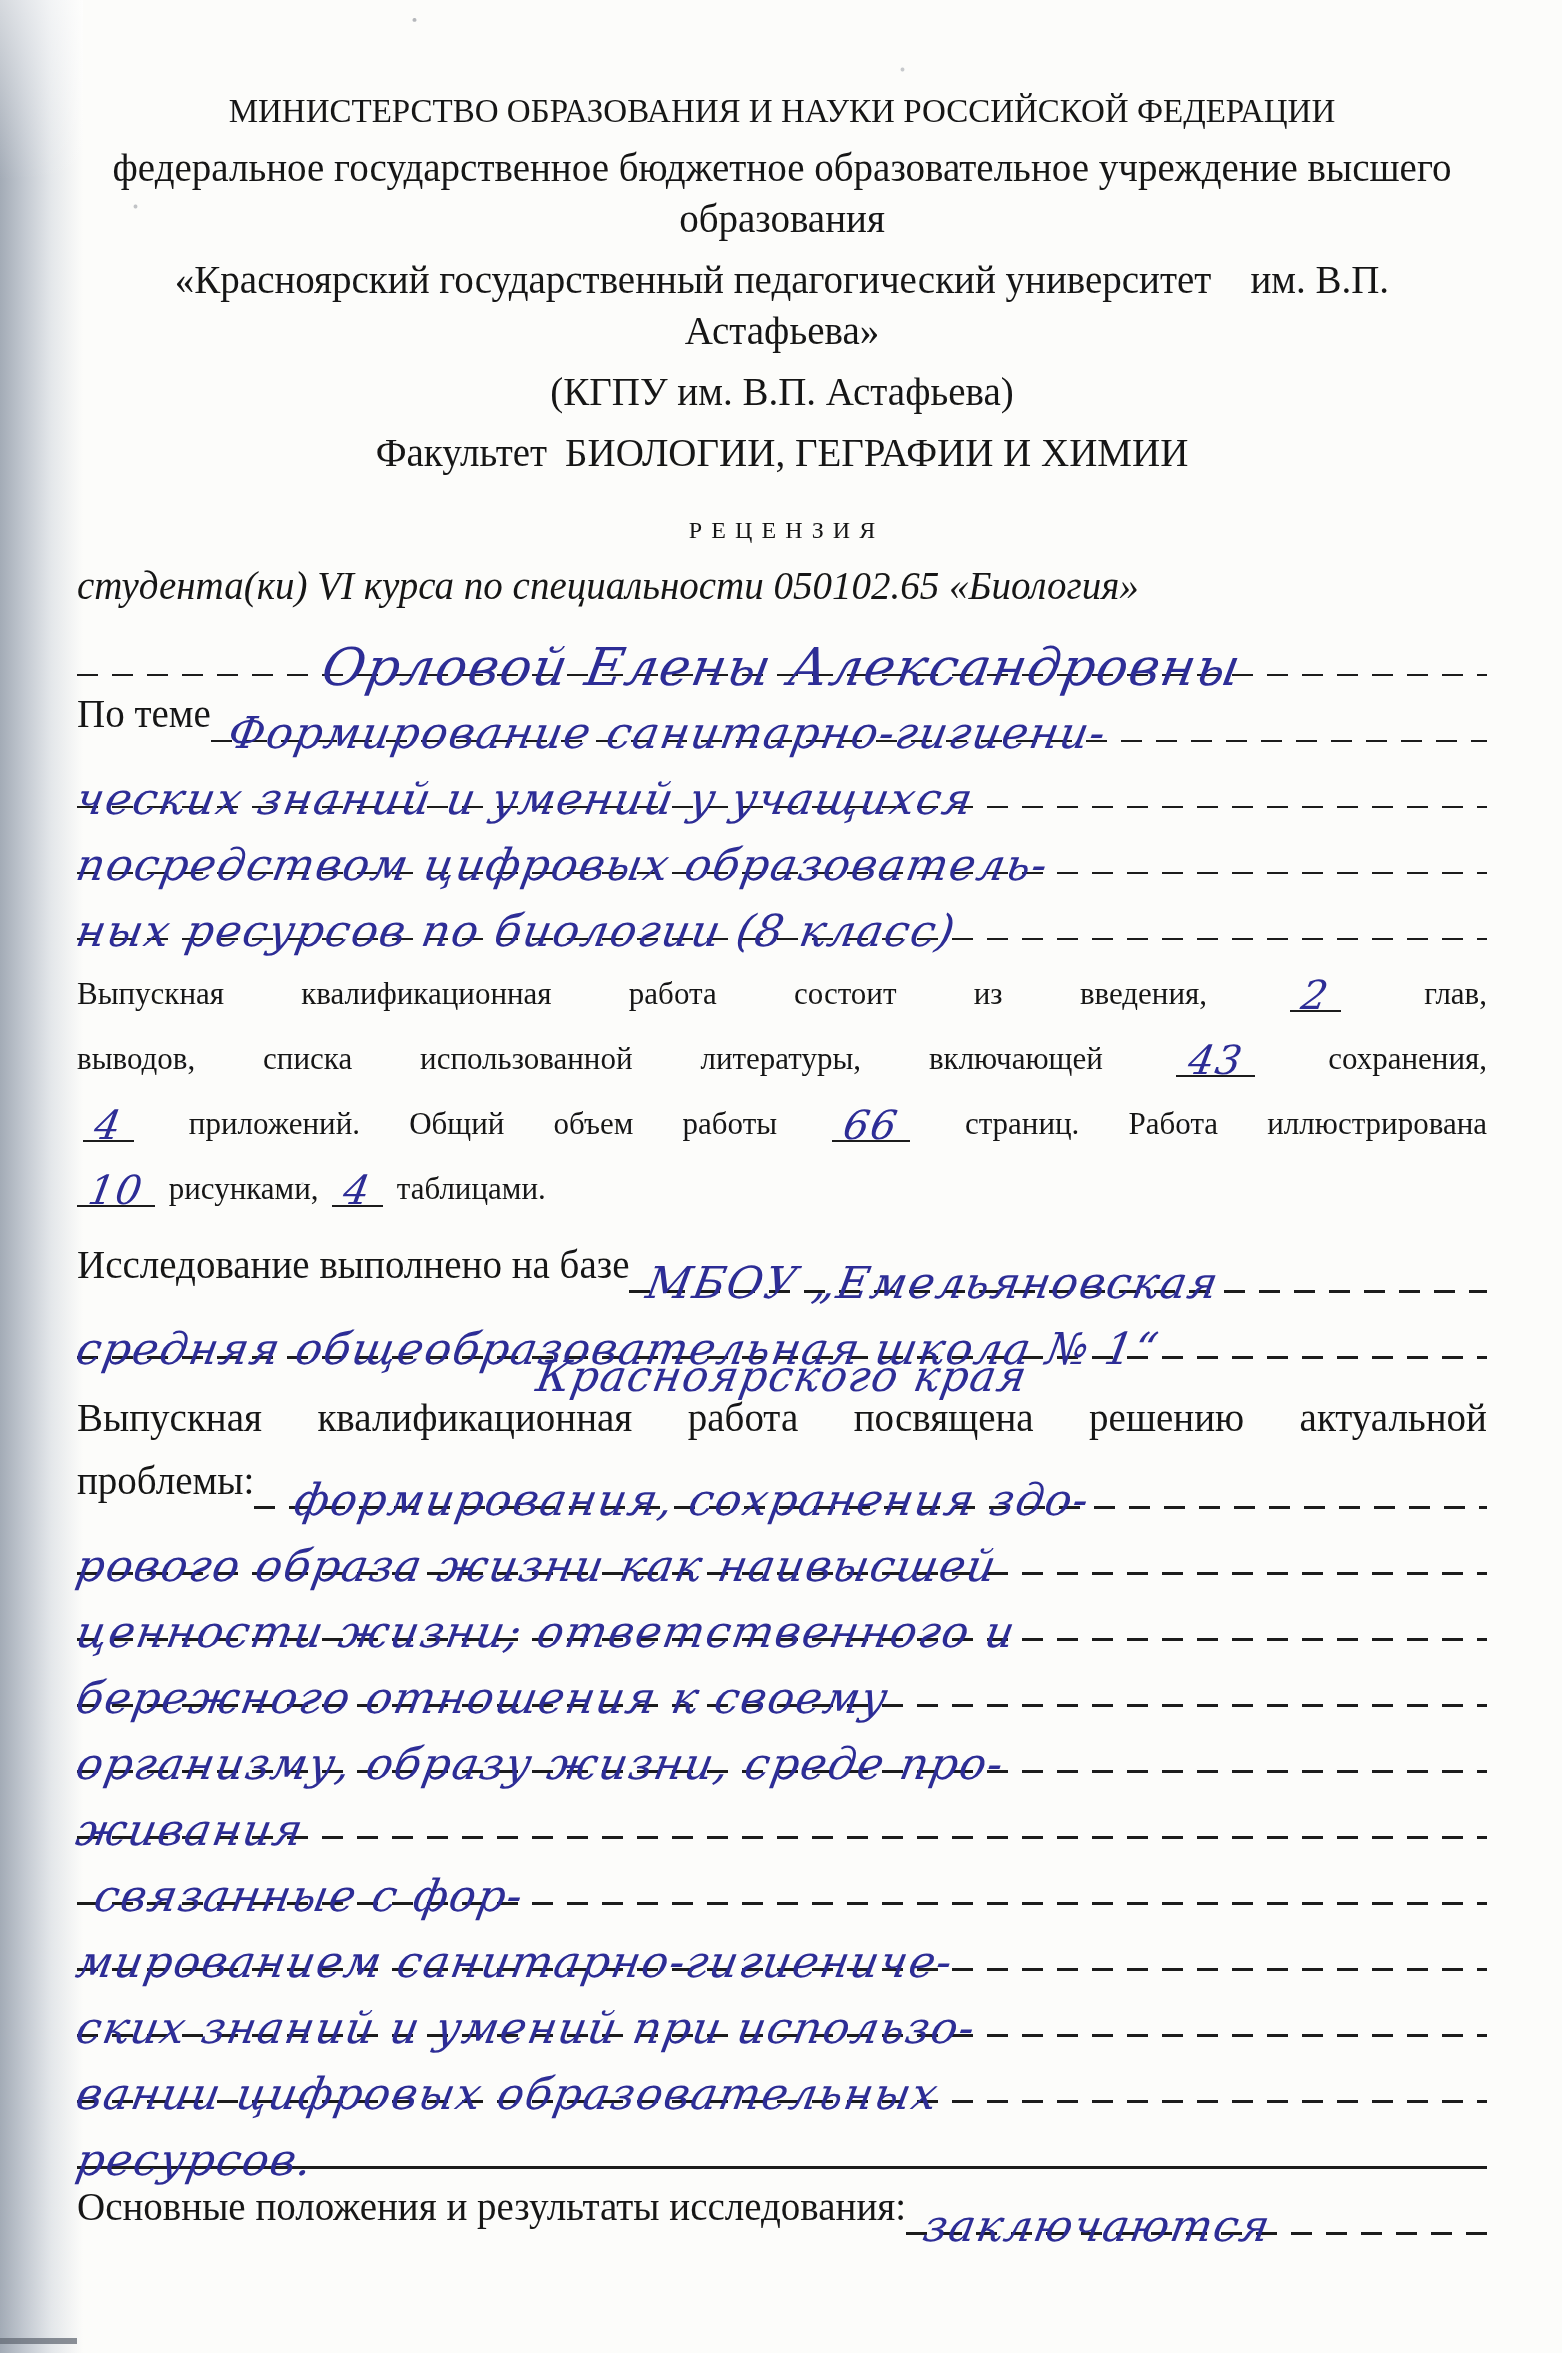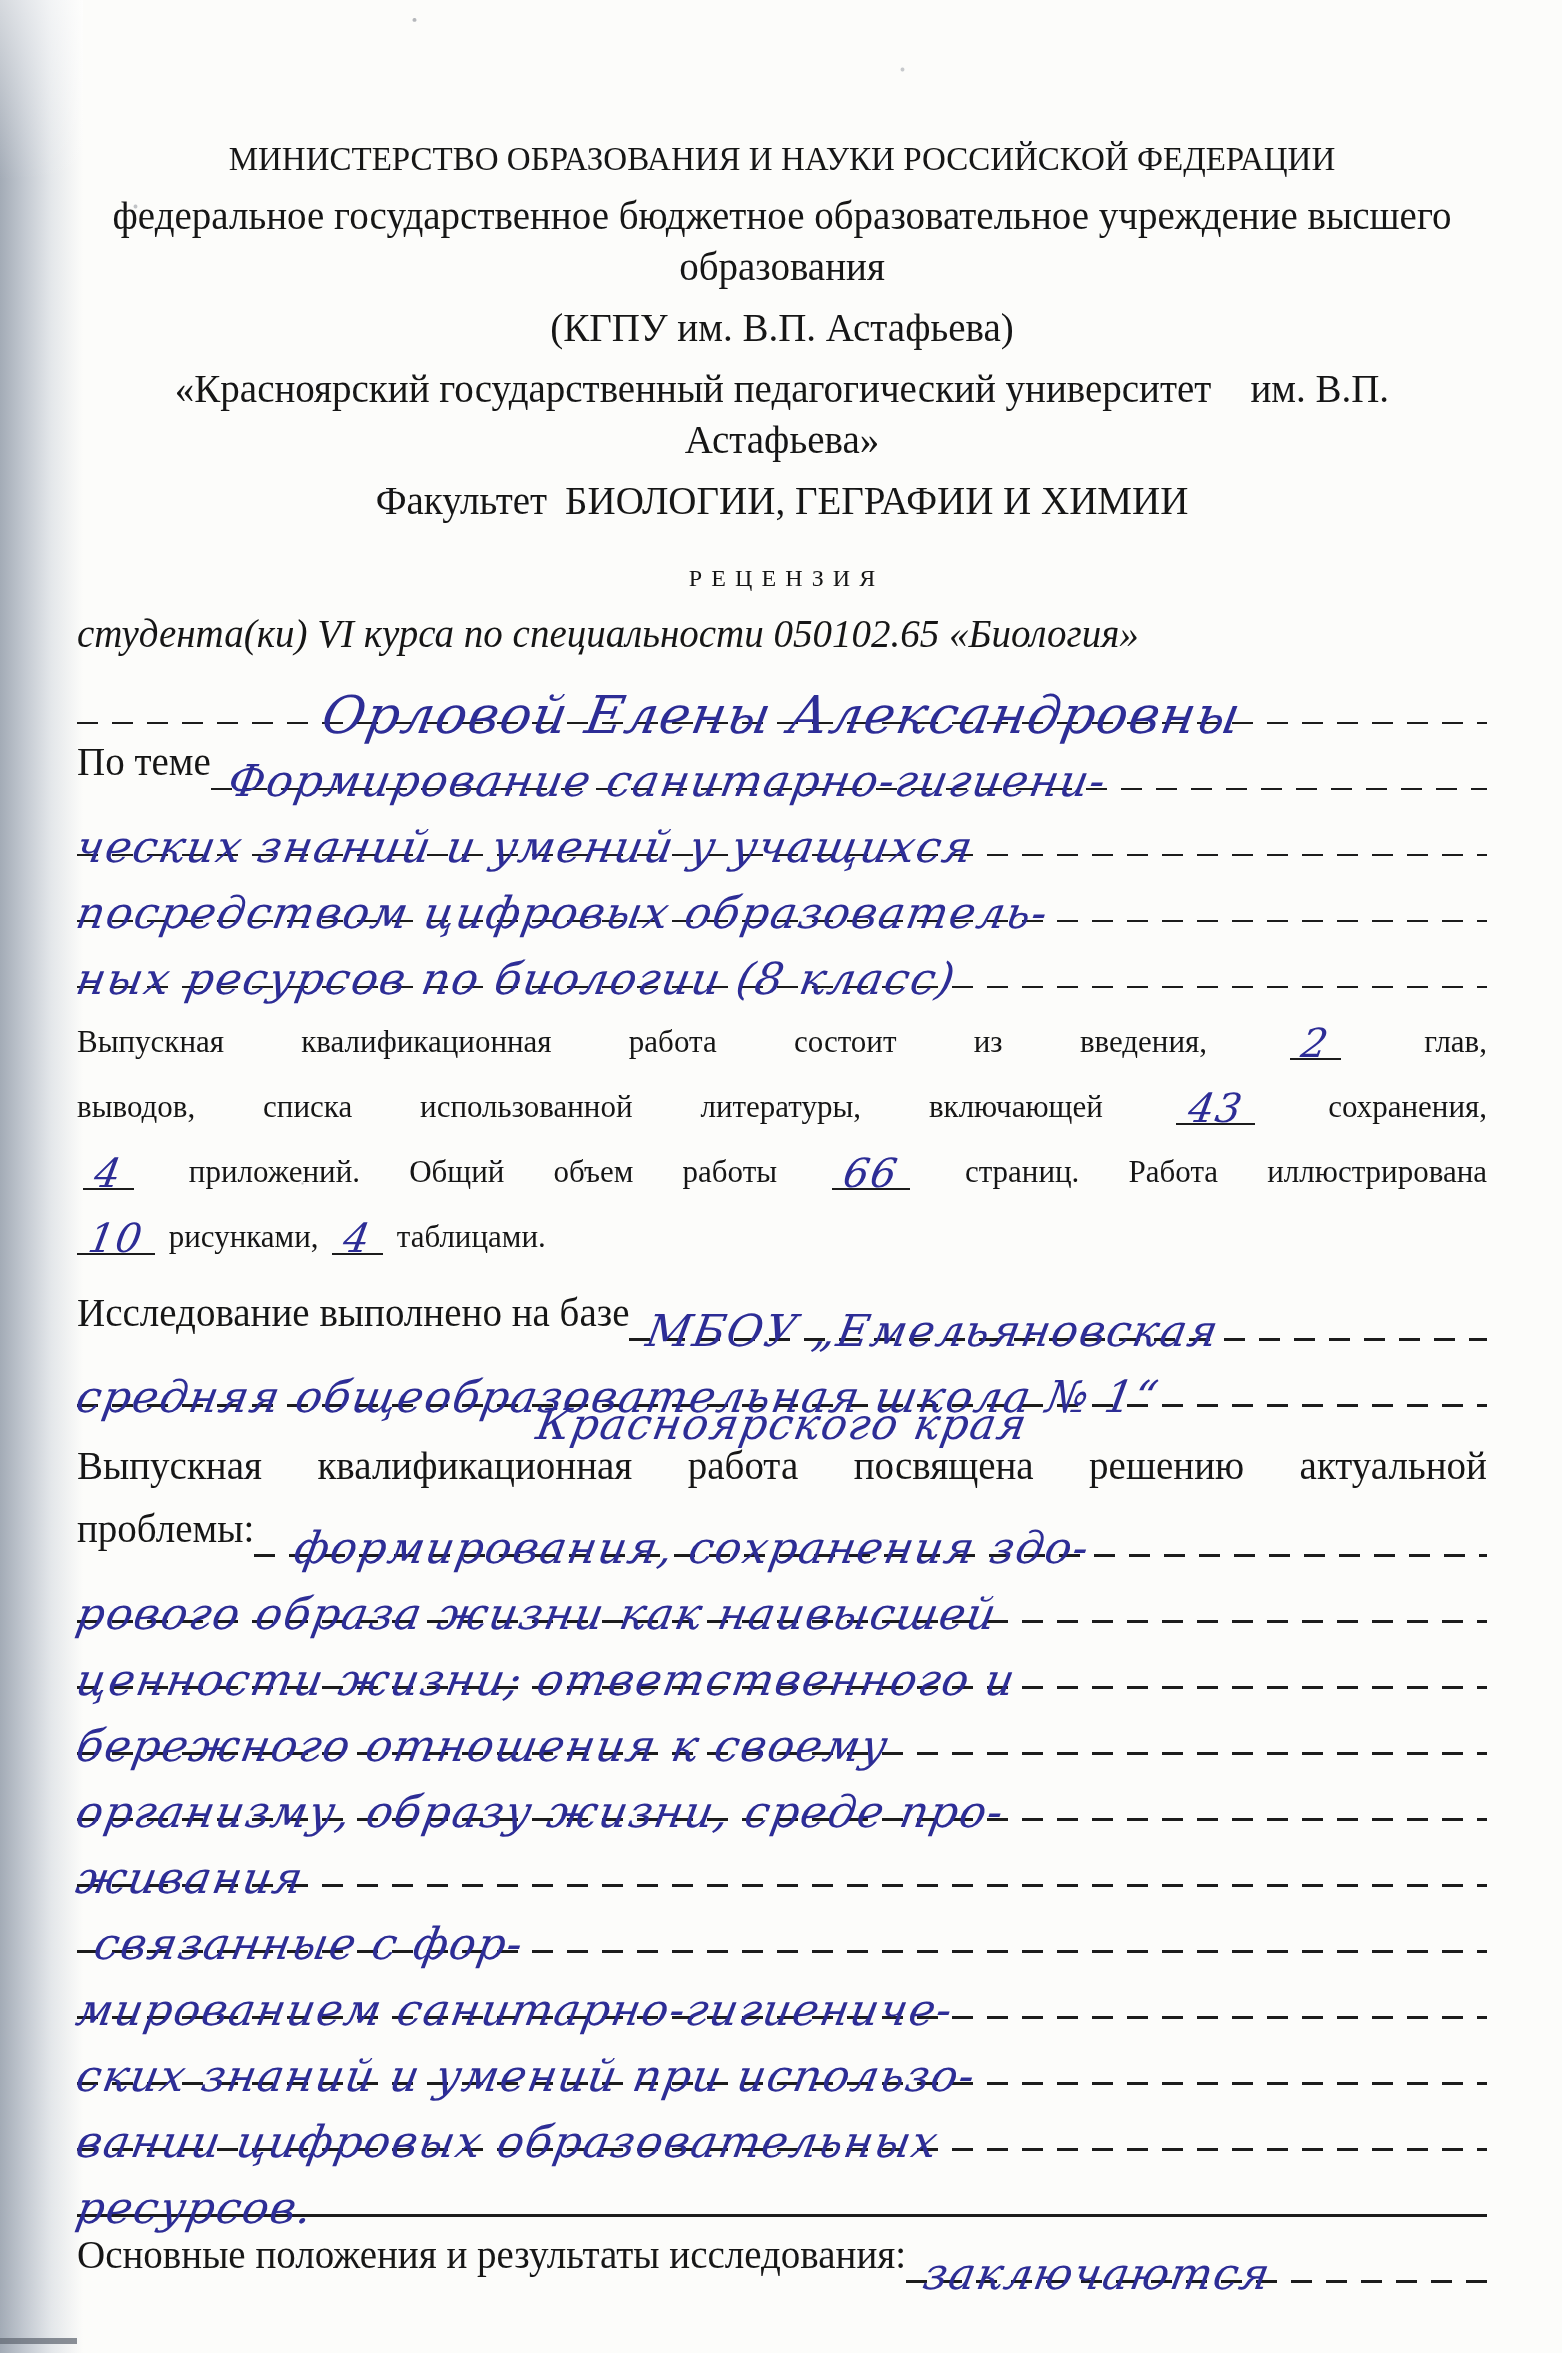--- a/index.html
+++ b/index.html
@@ -35,21 +35,21 @@
   }
 
   .content{position:relative;padding:90px 75px 0 77px;}
 
   .typed{font-size:39px;line-height:1.3;}
   .center{text-align:center;}
   .pre{white-space:pre-wrap;}
   .justify{text-align:justify;text-align-last:justify;}
 
   .hdr-line{margin-bottom:10.4px;}
-  .hdr-ministry{font-size:33px;margin-top:48px;}
+  .hdr-ministry{font-size:33px;}
   .dept-line{margin-top:36px;}
   .lbl-gap{margin-right:18px;}
 
   .review-heading{margin-top:36px;font-size:24px;letter-spacing:.38em;text-indent:.38em;}
   .review-sub{margin-top:7px;}
   .student-line{margin-top:15px;font-style:italic;}
 
   
   .hw{
     font-family:"DejaVu Serif","Liberation Serif",serif;
@@ -95,22 +95,22 @@
 <body>
 
 <div class="page">
   <div class="scan-edge"></div>
   <div class="speckles"></div>
 
   <div class="content">
 
     <div class="typed center hdr-line hdr-ministry">МИНИСТЕРСТВО ОБРАЗОВАНИЯ И НАУКИ РОССИЙСКОЙ ФЕДЕРАЦИИ</div>
     <div class="typed center hdr-line">федеральное государственное бюджетное образовательное учреждение высшего образования</div>
+    <div class="typed center hdr-line pre">«Красноярский государственный педагогический университет    им. В.П. Астафьева»</div>
     <div class="typed center hdr-line">(КГПУ им. В.П. Астафьева)</div>
-    <div class="typed center hdr-line pre">«Красноярский государственный педагогический университет    им. В.П. Астафьева»</div>
     <div class="typed center">
       <span class="lbl-gap">Факультет</span><span>БИОЛОГИИ, ГЕГРАФИИ И ХИМИИ</span>
     </div>
 
     <div class="typed center review-heading">РЕЦЕНЗИЯ</div>
     <div class="typed student-line">студента(ки) VI курса по специальности 050102.65 «Биология»</div>
 
     <div class="row dash-rule name-row">
       <span class="hw">Орловой Елены Александровны</span>
     </div>

